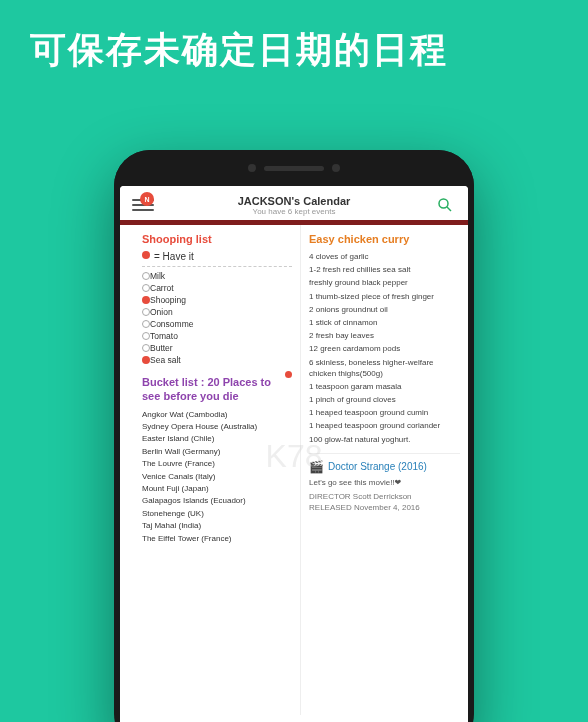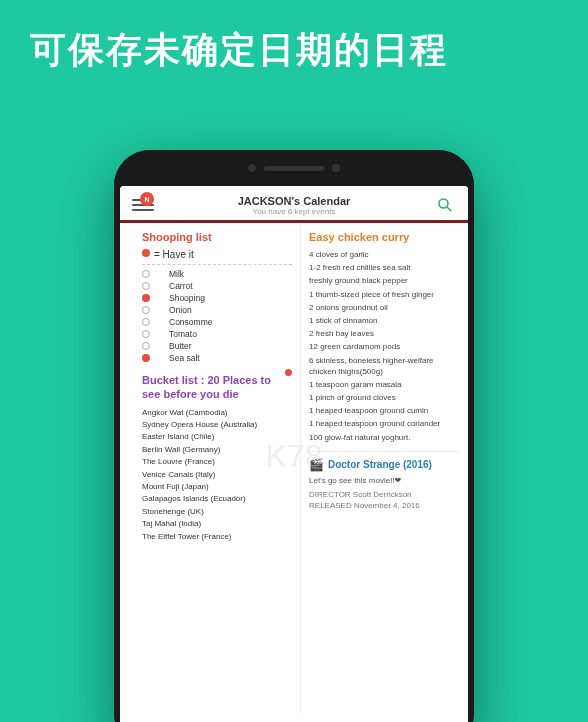--- a/index.html
+++ b/index.html
@@ -81,21 +81,21 @@
       overflow: hidden;
       position: relative;
     }
 
     
     .app-header {
       background: white;
       padding: 8px 12px 4px;
       display: flex;
       align-items: center;
-      border-bottom: 3px solid #7f1d1d;
+      border-bottom: 5px solid #7f1d1d;
       position: relative;
     }
 
     .menu-icon {
       width: 22px;
       display: flex;
       flex-direction: column;
       gap: 3px;
       cursor: pointer;
     }
@@ -205,21 +205,21 @@
       border-radius: 50%;
       flex-shrink: 0;
     }
 
     .dot-red { background: #e74c3c; }
     .dot-empty { background: white; border: 1px solid #aaa; }
 
     .shopping-item {
       display: flex;
       align-items: center;
-      gap: 19px;
+      gap: 0;
       margin-bottom: 2px;
       font-size: 8.5px;
     }
 
     .bucket-list-item {
       font-size: 8px;
       color: #333;
       margin-bottom: 2px;
       line-height: 1.3;
     }
@@ -243,21 +243,21 @@
       gap: 4px;
       margin-bottom: 4px;
     }
 
     .movie-emoji {
       font-size: 12px;
     }
 
     .movie-title {
       font-size: 10px;
-      font-weight: bold;
+      font-weight: normal;
       color: #2980b9;
     }
 
     .movie-desc {
       font-size: 8px;
       color: #555;
       margin-bottom: 4px;
     }
 
     .movie-director {

